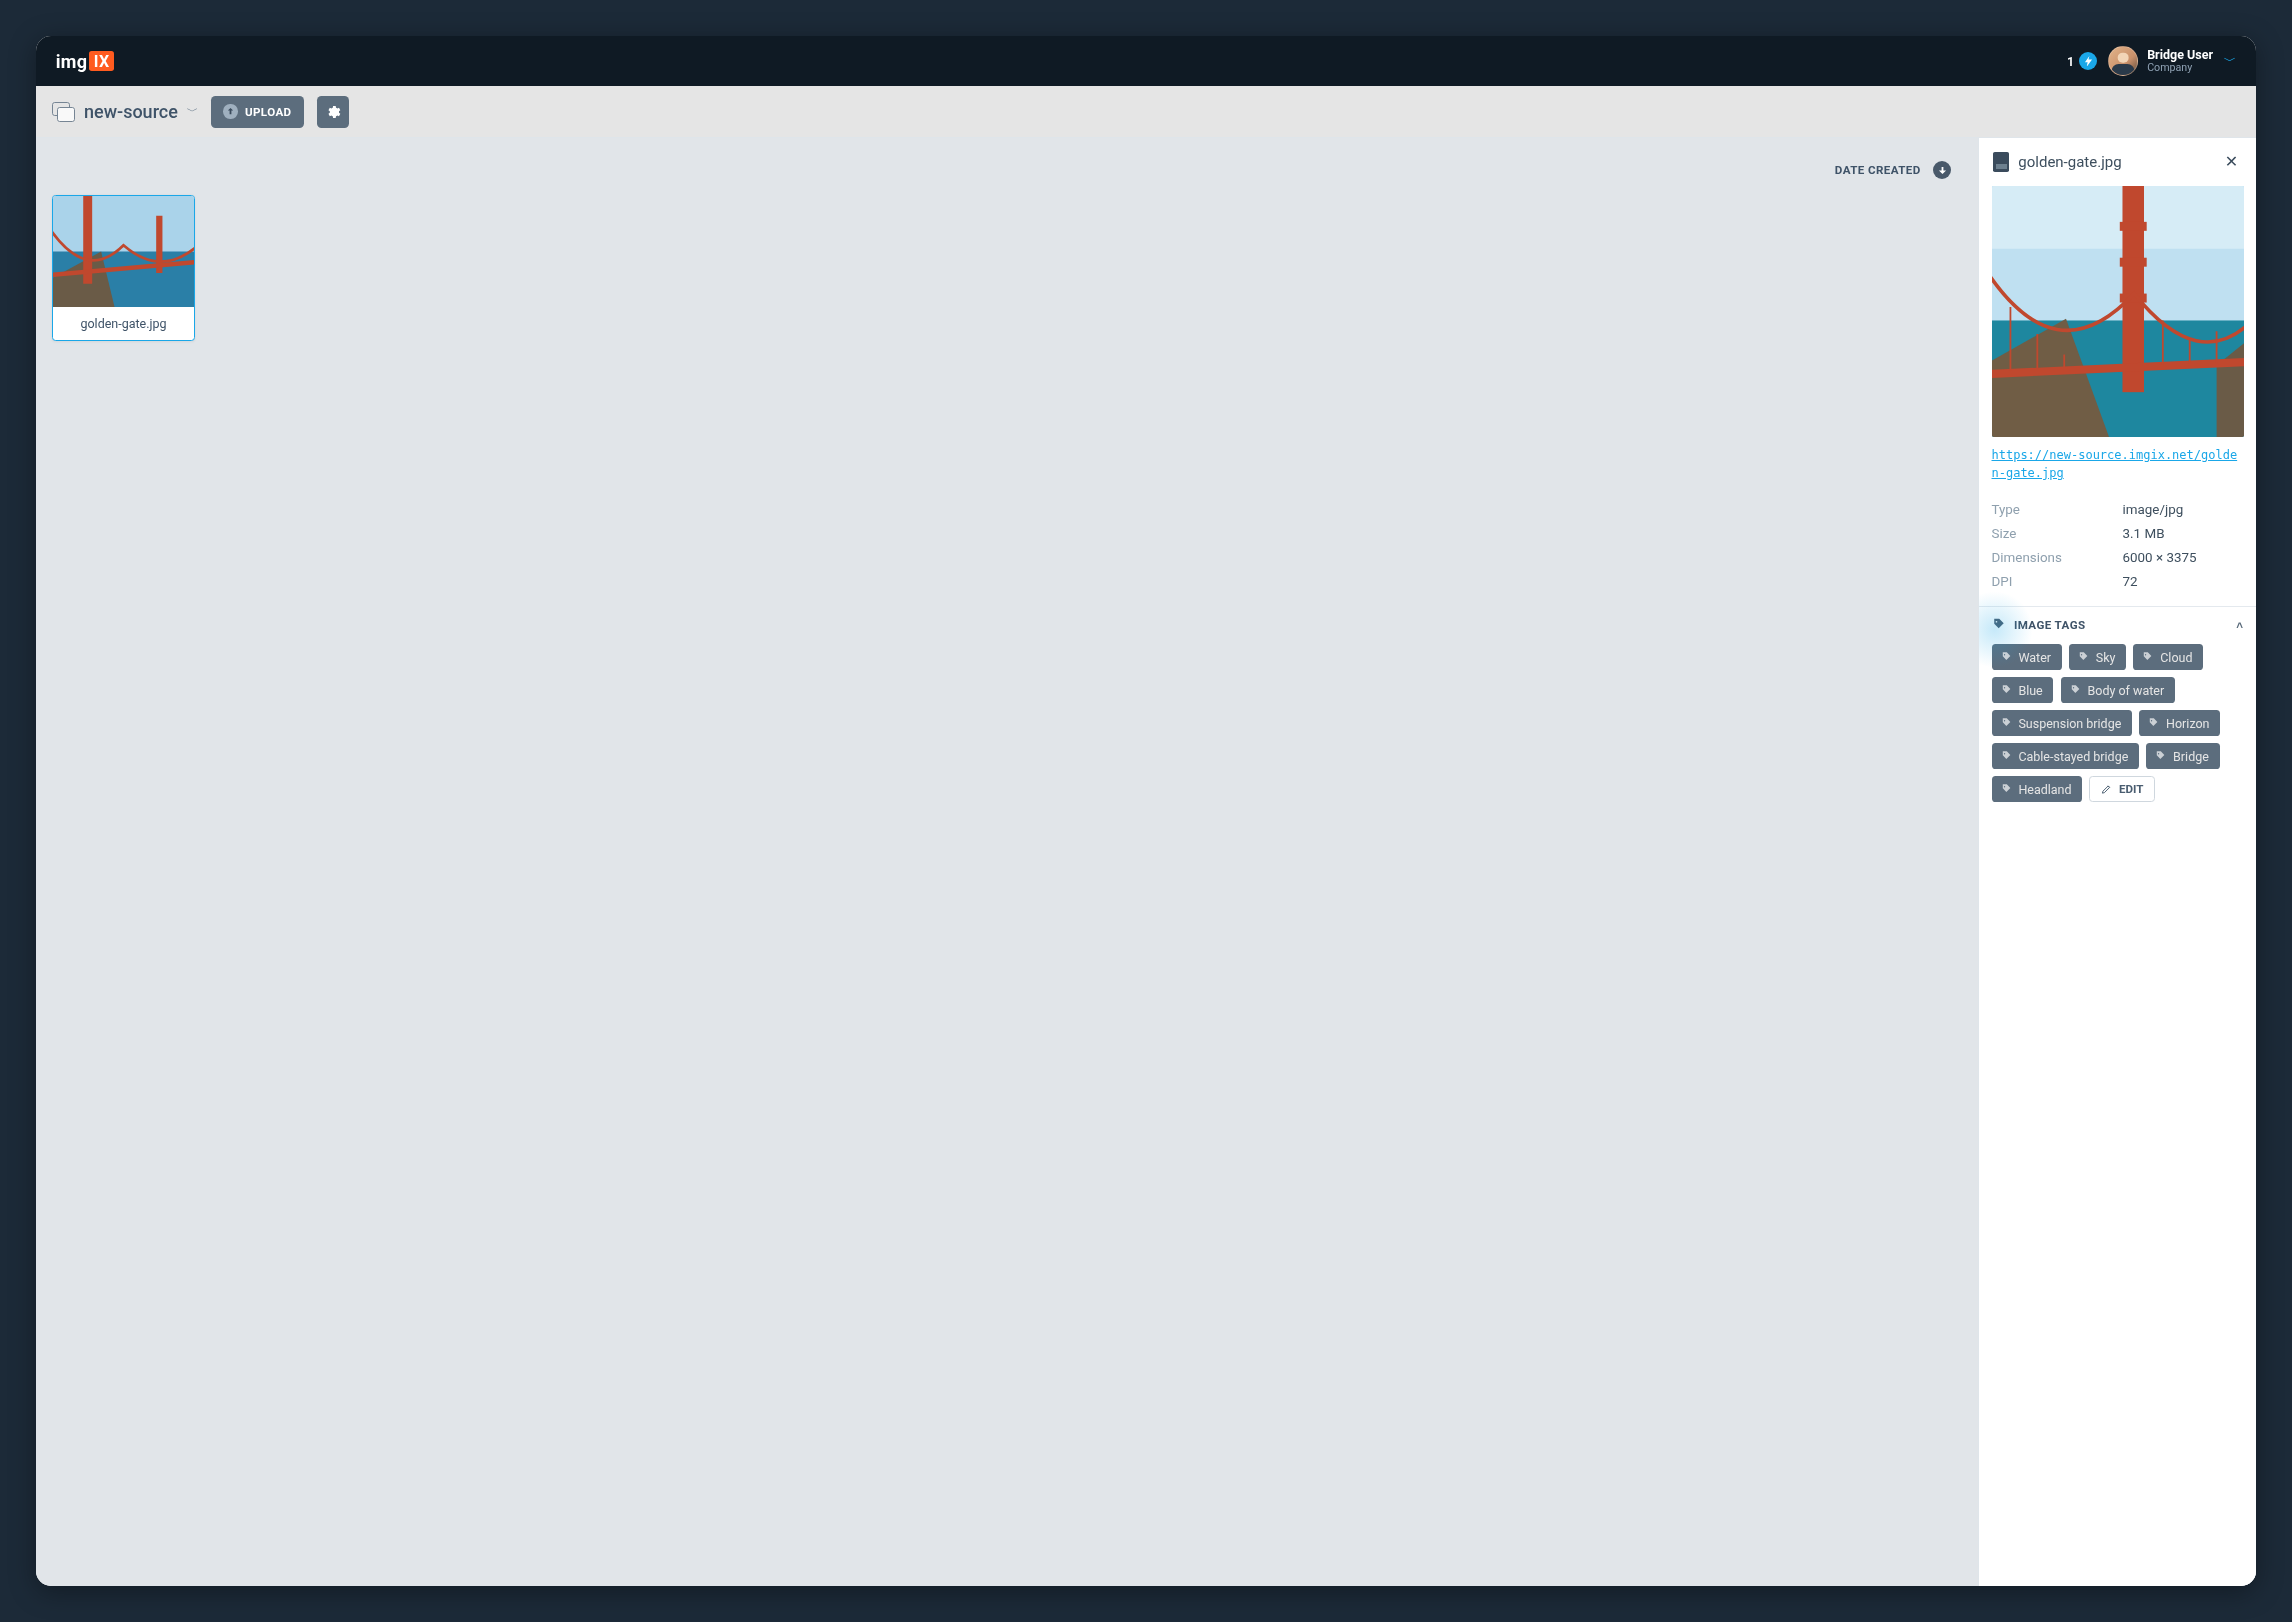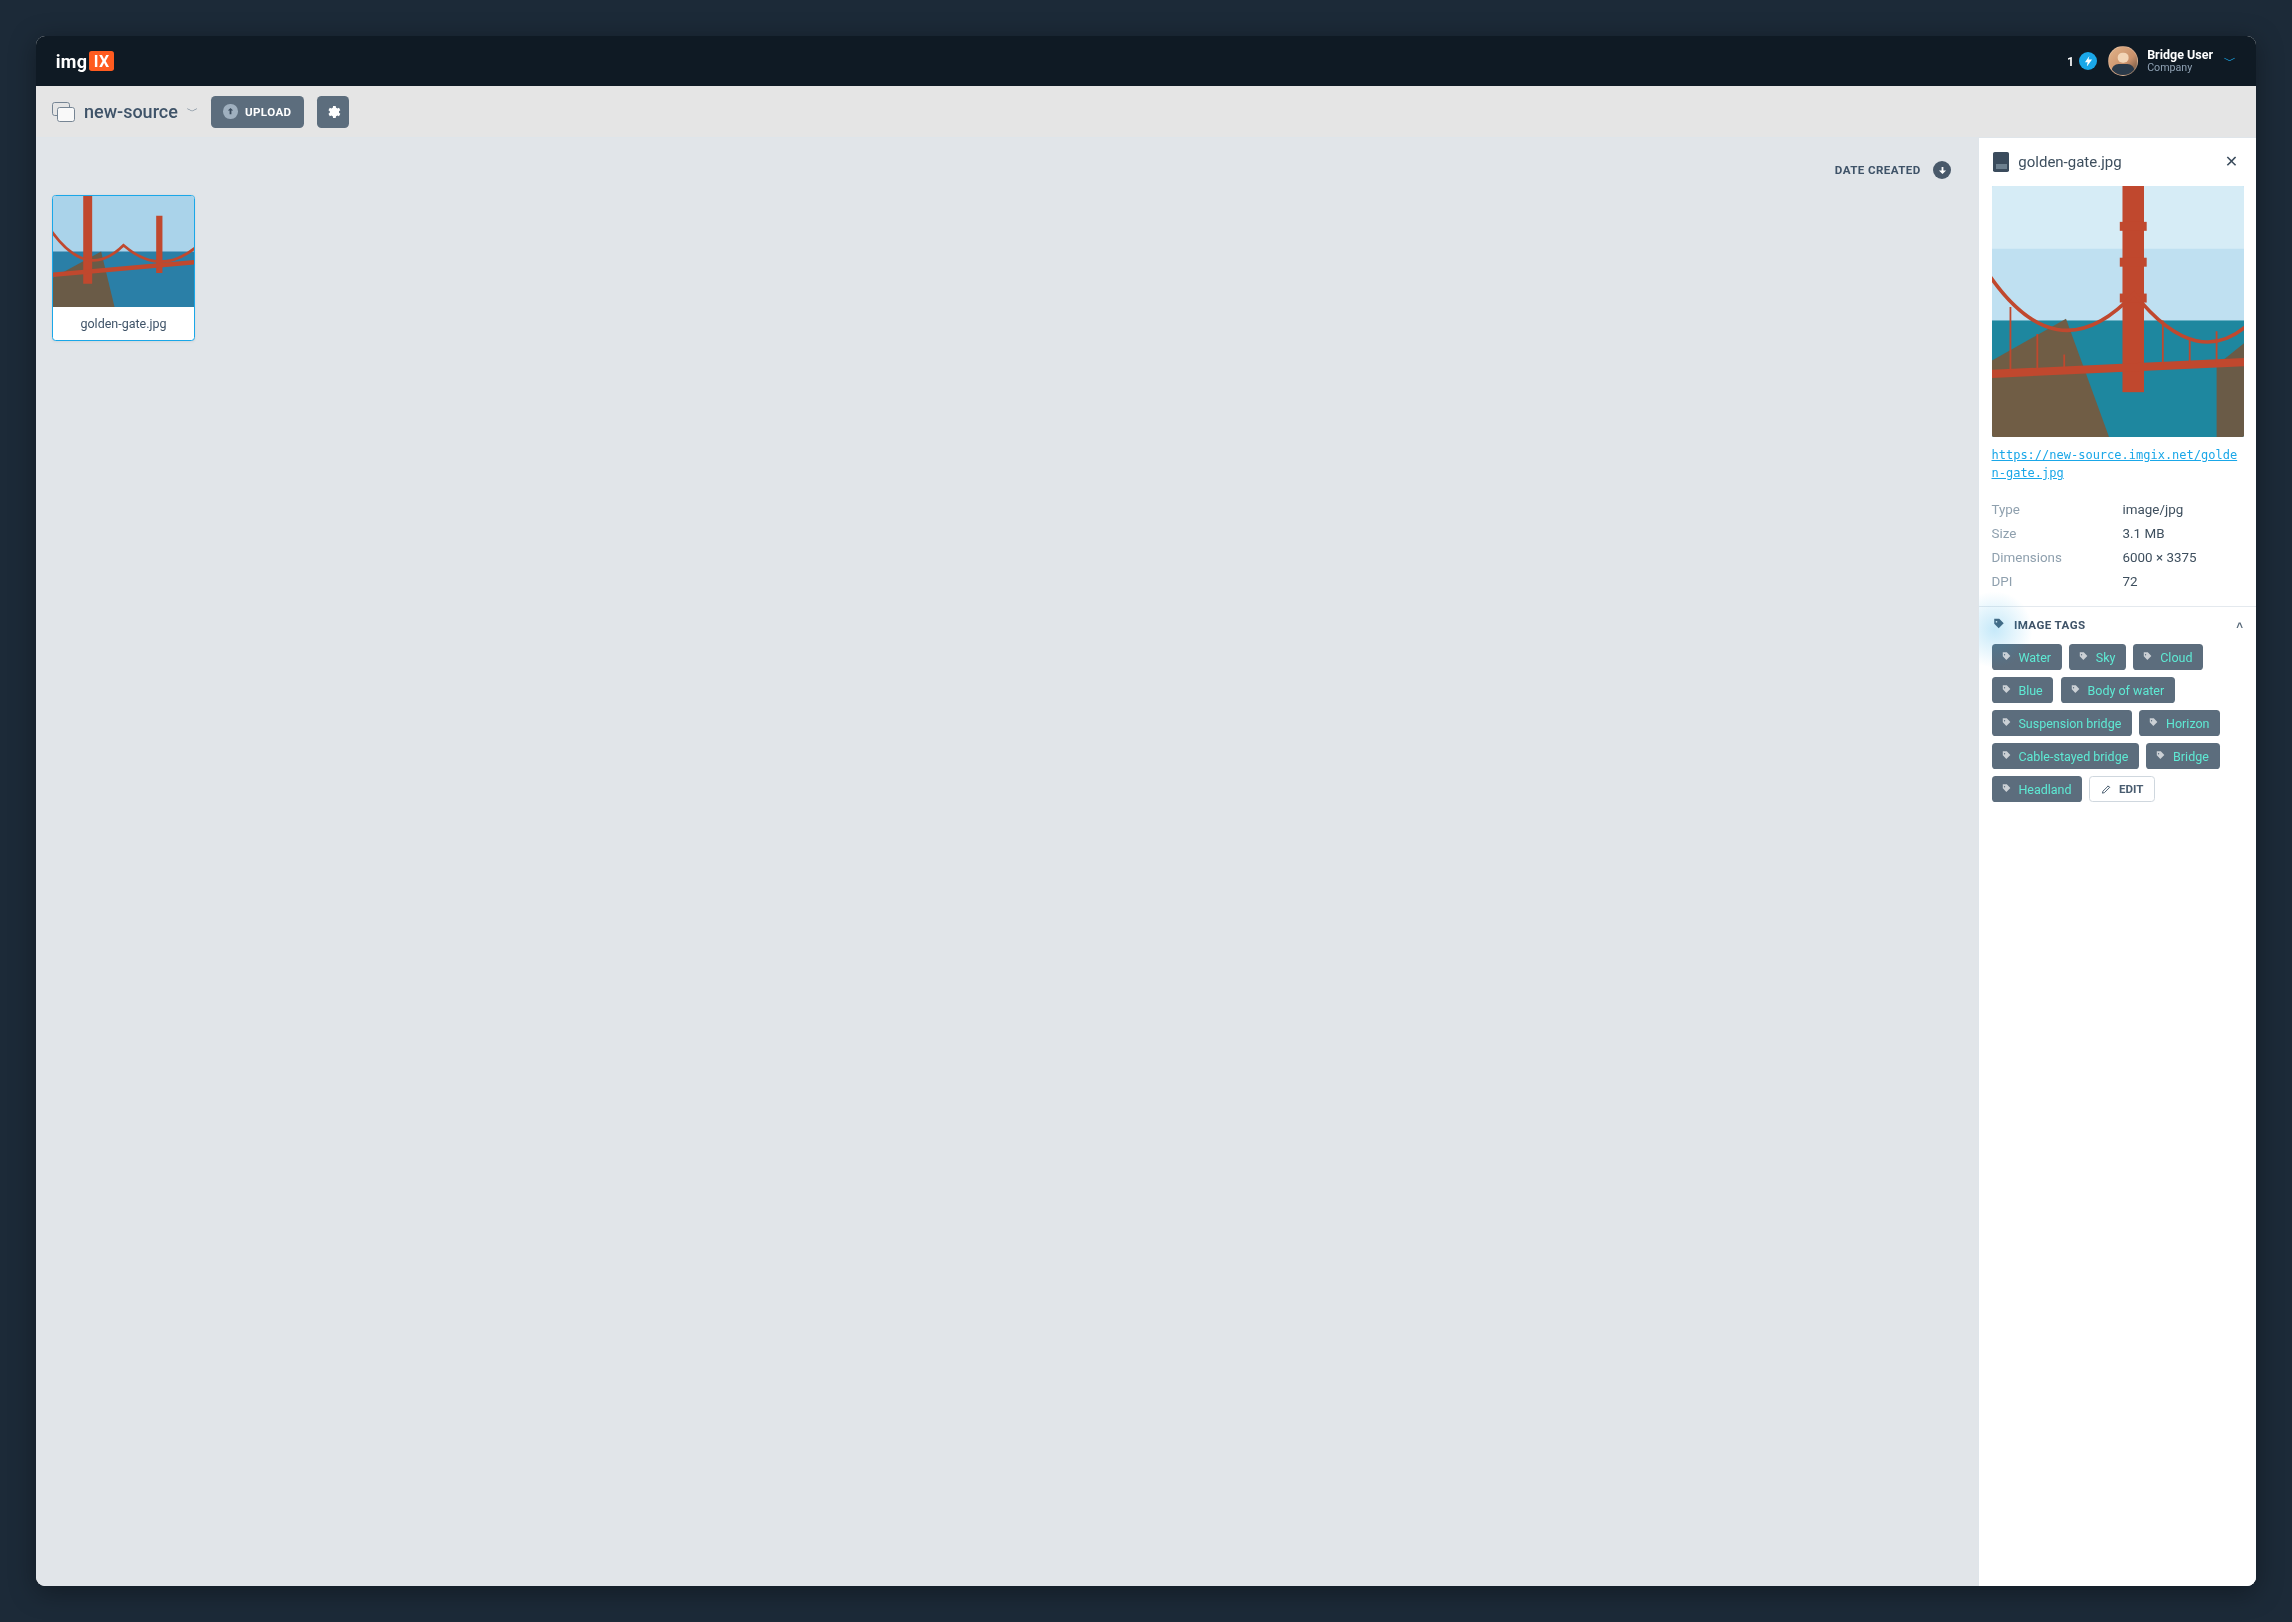--- a/index.html
+++ b/index.html
@@ -8,21 +8,21 @@
     background: #1c2a38;
     font-family: -apple-system, BlinkMacSystemFont, "Segoe UI", Roboto, Helvetica, Arial, sans-serif;
     padding: 36px;
     color: #2e3b48;
     font-size: 12.5px;
   }
   .app-window {
     width: 100%;
     height: 100%;
     background: #ffffff;
-    border-radius: 9px;
+    border-radius: 15px;
     overflow: hidden;
     display: flex;
     flex-direction: column;
     box-shadow: 0 5.4px 27px rgba(0,0,0,.35);
   }
 
   
   .topbar {
     background: #0f1a24;
     height: 50px;
@@ -280,21 +280,21 @@
   .section-header .tag-ic { color:#4a5d70; }
   .section-header .spacer { flex:1; }
   .section-header .chev { color:#5a6b7b; }
   .tags-highlight{
     position:absolute; left:-23px; top:-16px; width:77px; height:77px; border-radius:50%;
     background: radial-gradient(circle at center, rgba(26,167,232,0.25), rgba(26,167,232,0) 70%);
     pointer-events:none;
   }
   .tags-wrap { display: flex; flex-wrap: wrap; gap: 7.2px; margin-top: 10.7px; }
   .tag {
-    background: #5c6d7d; color:#5eead4; border-radius: 3.6px;
+    background: #5c6d7d; color:#e5e5e5; border-radius: 3.6px;
     padding: 5.4px 10.7px 5.4px 9px; font-size: 12.5px;
     display:inline-flex; align-items:center; gap:7.2px; cursor:pointer;
   }
   .tag .tg-ic { opacity:.85; }
   .edit-tag {
     background:#ffffff; color:#4a5d70; border:1.3px solid #cfd7de;
     border-radius: 3.6px; padding: 4.5px 10.7px; font-size: 11.6px; font-weight:700;
     display:inline-flex; align-items:center; gap:6.3px; cursor:pointer;
   }
 

